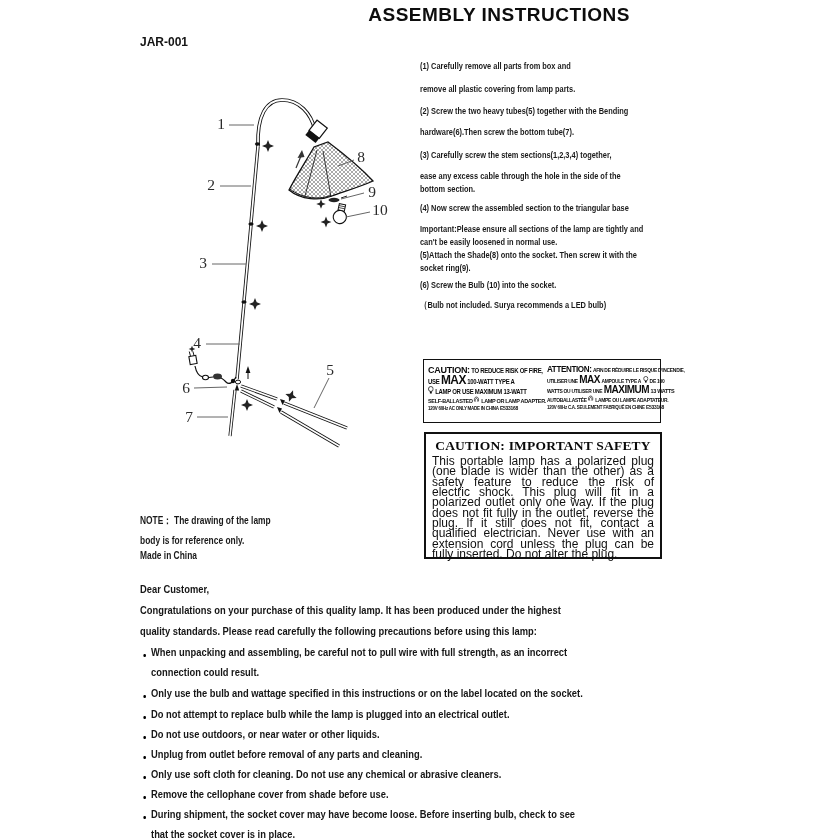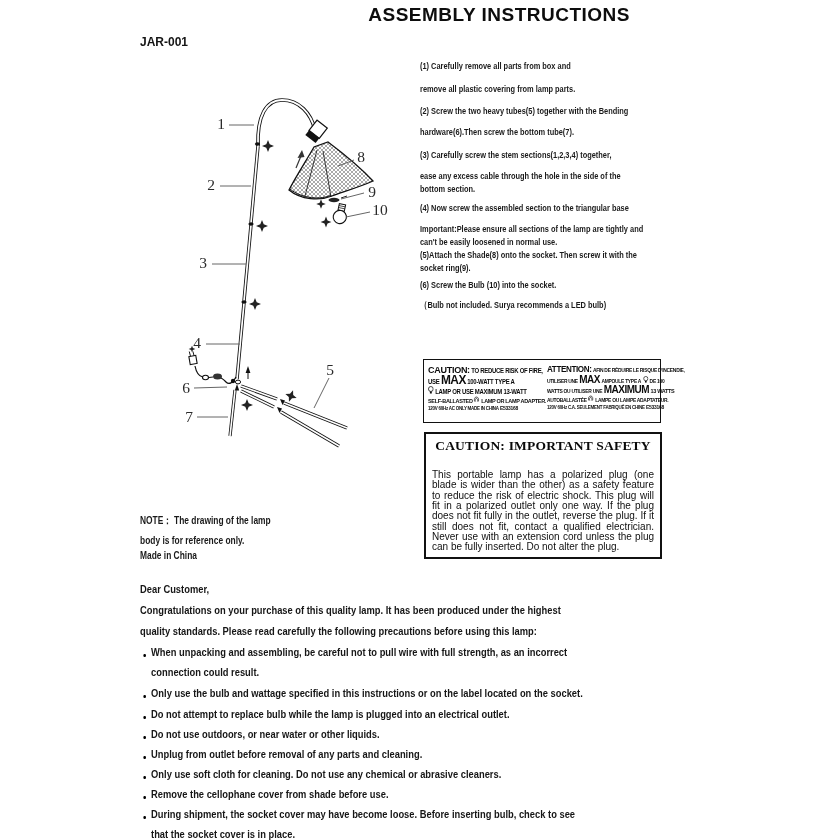--- a/index.html
+++ b/index.html
@@ -32,21 +32,21 @@
   .big{font-size:12.5px;letter-spacing:-.5px;line-height:8px;}
   .big2{font-size:10.5px;letter-spacing:-.5px;line-height:8px;}
   .c1row+.c1row{margin-top:1px;}
   .bulb-i{display:inline-block;flex:0 0 auto;}
 
   
   .caution2{left:424px;top:432px;width:238px;height:127px;border:2px solid #111;background:#fff;
             box-sizing:border-box;padding:3px 6px 2px 6px;}
   .c2title{text-align:center;font-family:"Liberation Serif",serif;font-weight:bold;font-size:13.5px;
            letter-spacing:.2px;line-height:17px;color:#0a0a0a;}
-  .c2body{margin-top:16px;font-size:10px;line-height:10.35px;text-align:justify;color:#0f0f0f;letter-spacing:0;}
+  .c2body{margin-top:2px;font-size:12px;line-height:10.35px;text-align:justify;color:#0f0f0f;letter-spacing:0;}
 
   
   .noteblk{left:140px;top:508px;width:300px;transform:scaleX(0.80);transform-origin:0 0;}
   .note-line{position:absolute;left:0;font-size:10.5px;font-weight:bold;white-space:nowrap;color:#1a1a1a;}
 
   
   .letter{left:140px;top:578px;width:720px;transform:scaleX(0.85);transform-origin:0 0;}
   .l-line{position:absolute;left:0;font-size:11px;font-weight:bold;white-space:nowrap;color:#161616;}
   .l-bullet{padding-left:13px;}
   .l-bullet::before{content:"";position:absolute;left:4px;top:8px;width:2.6px;height:2.6px;border-radius:50%;background:#000;}

